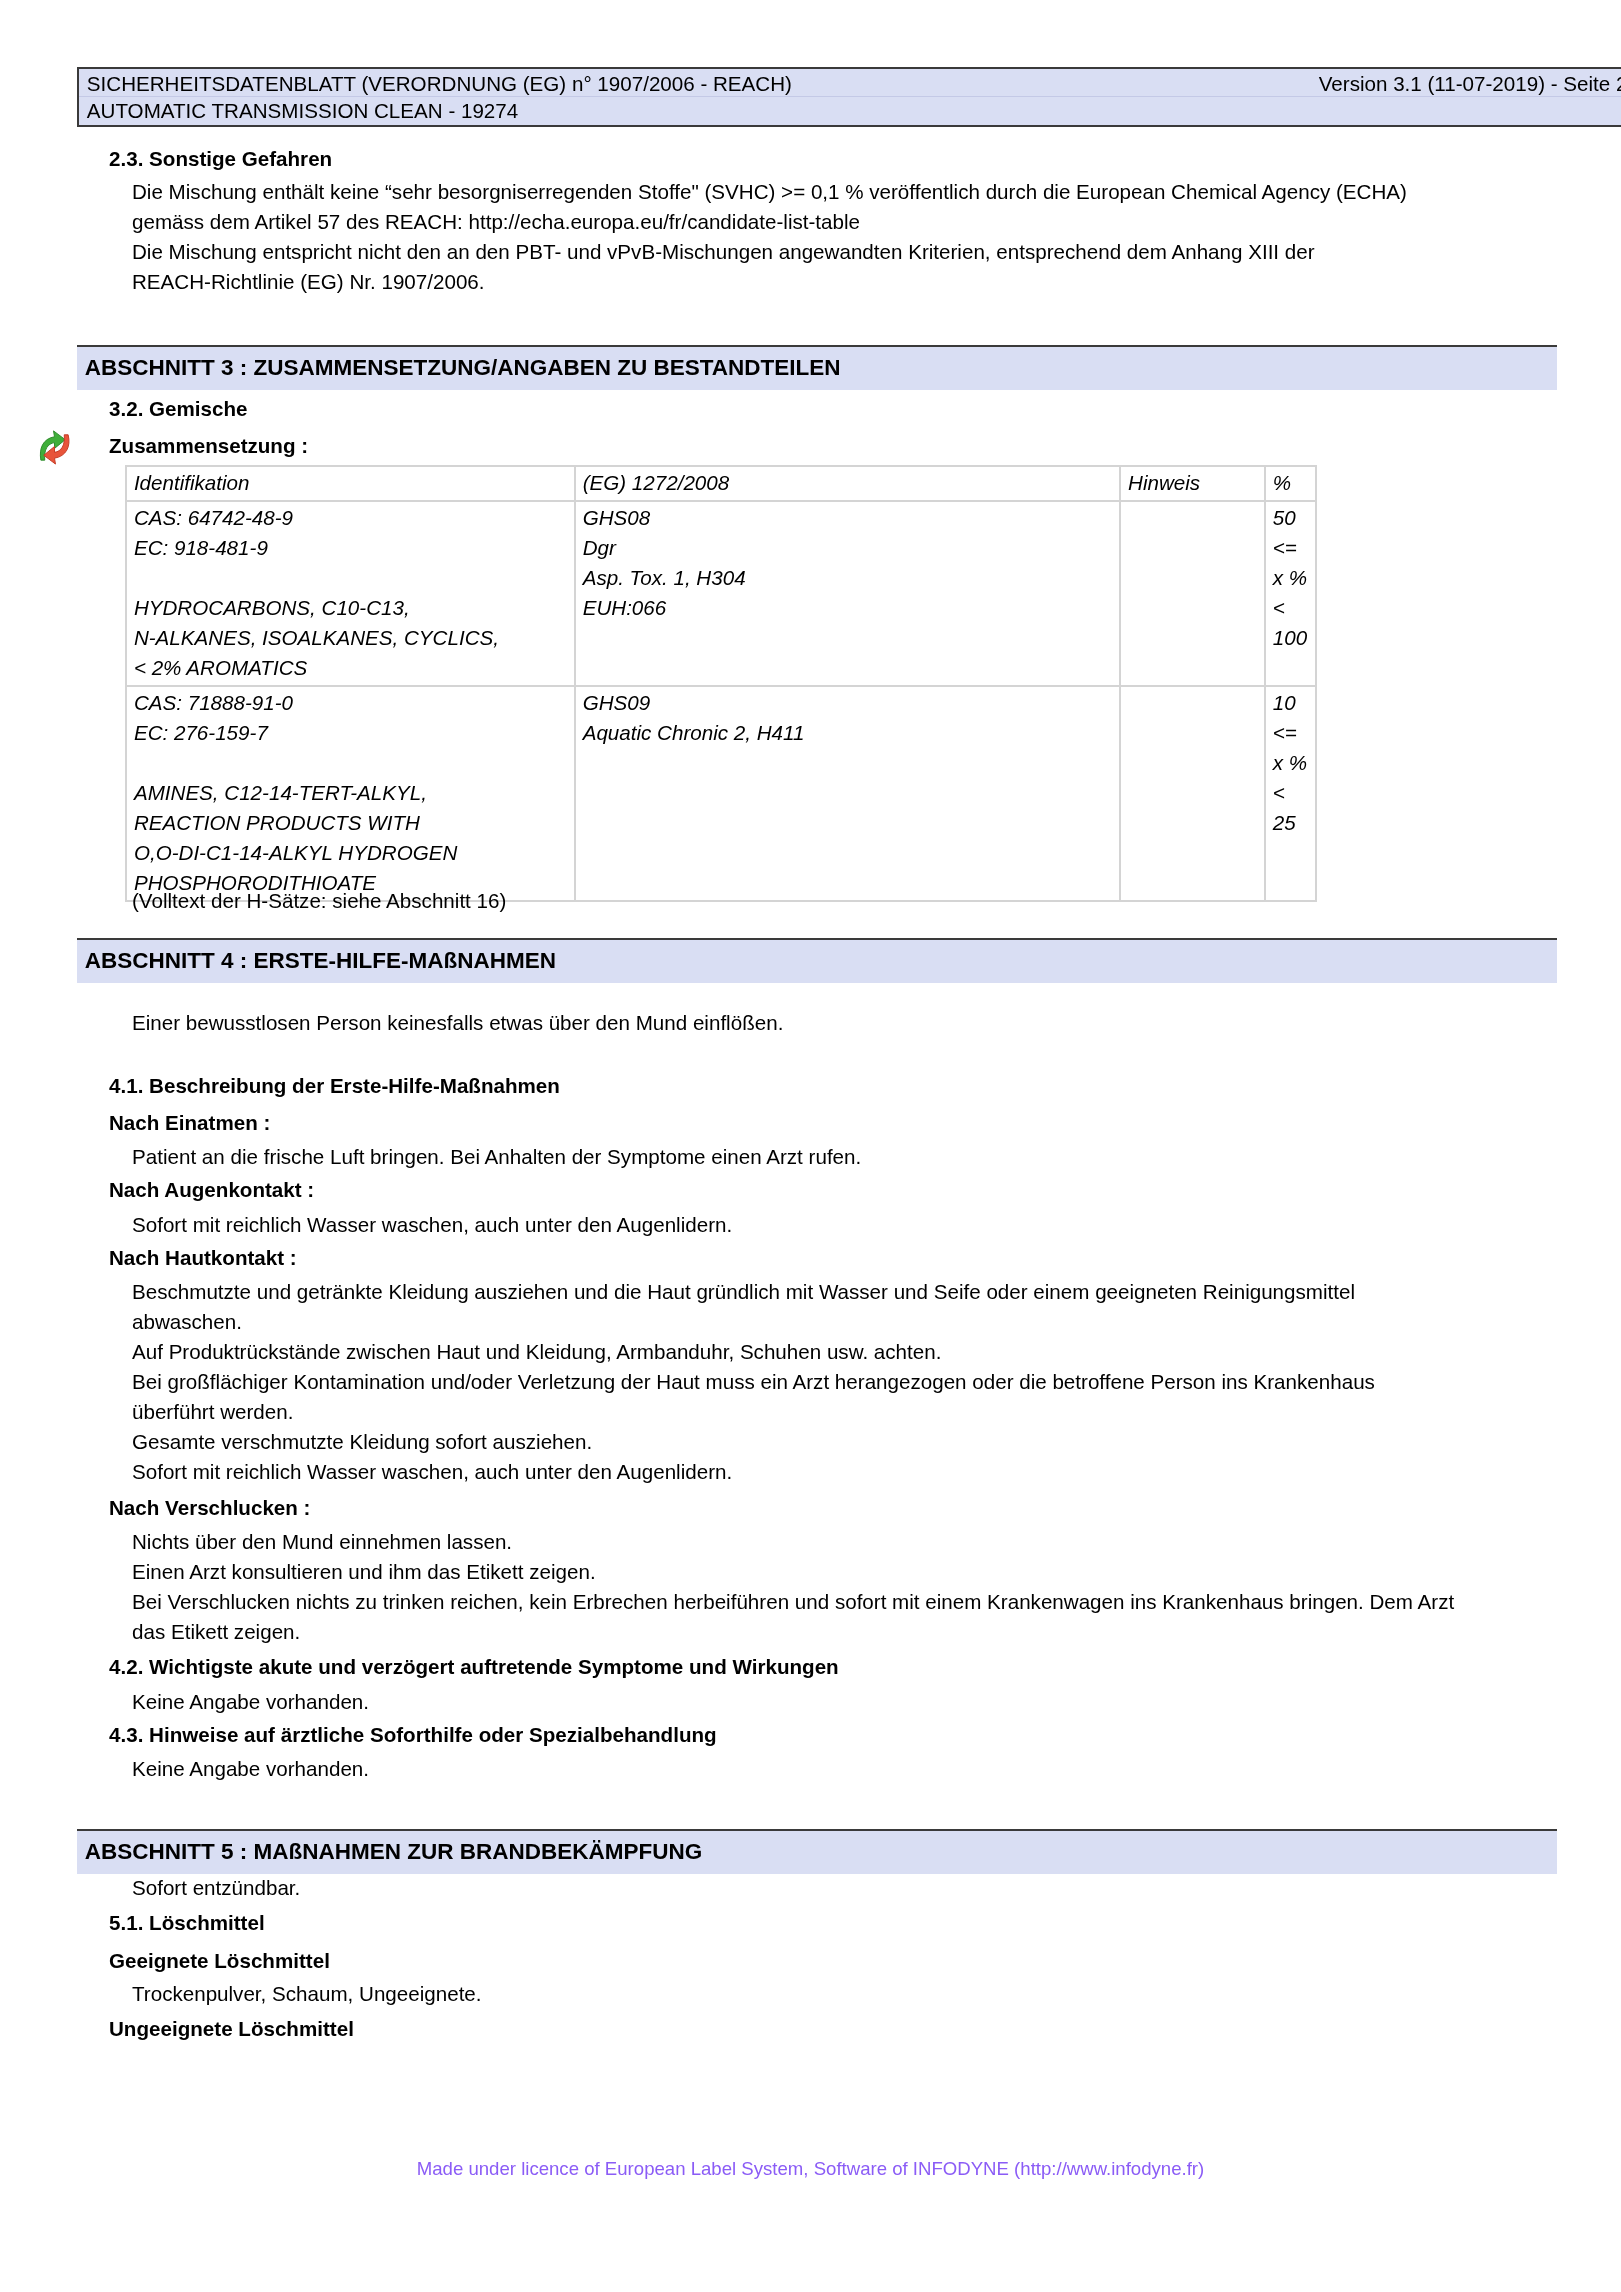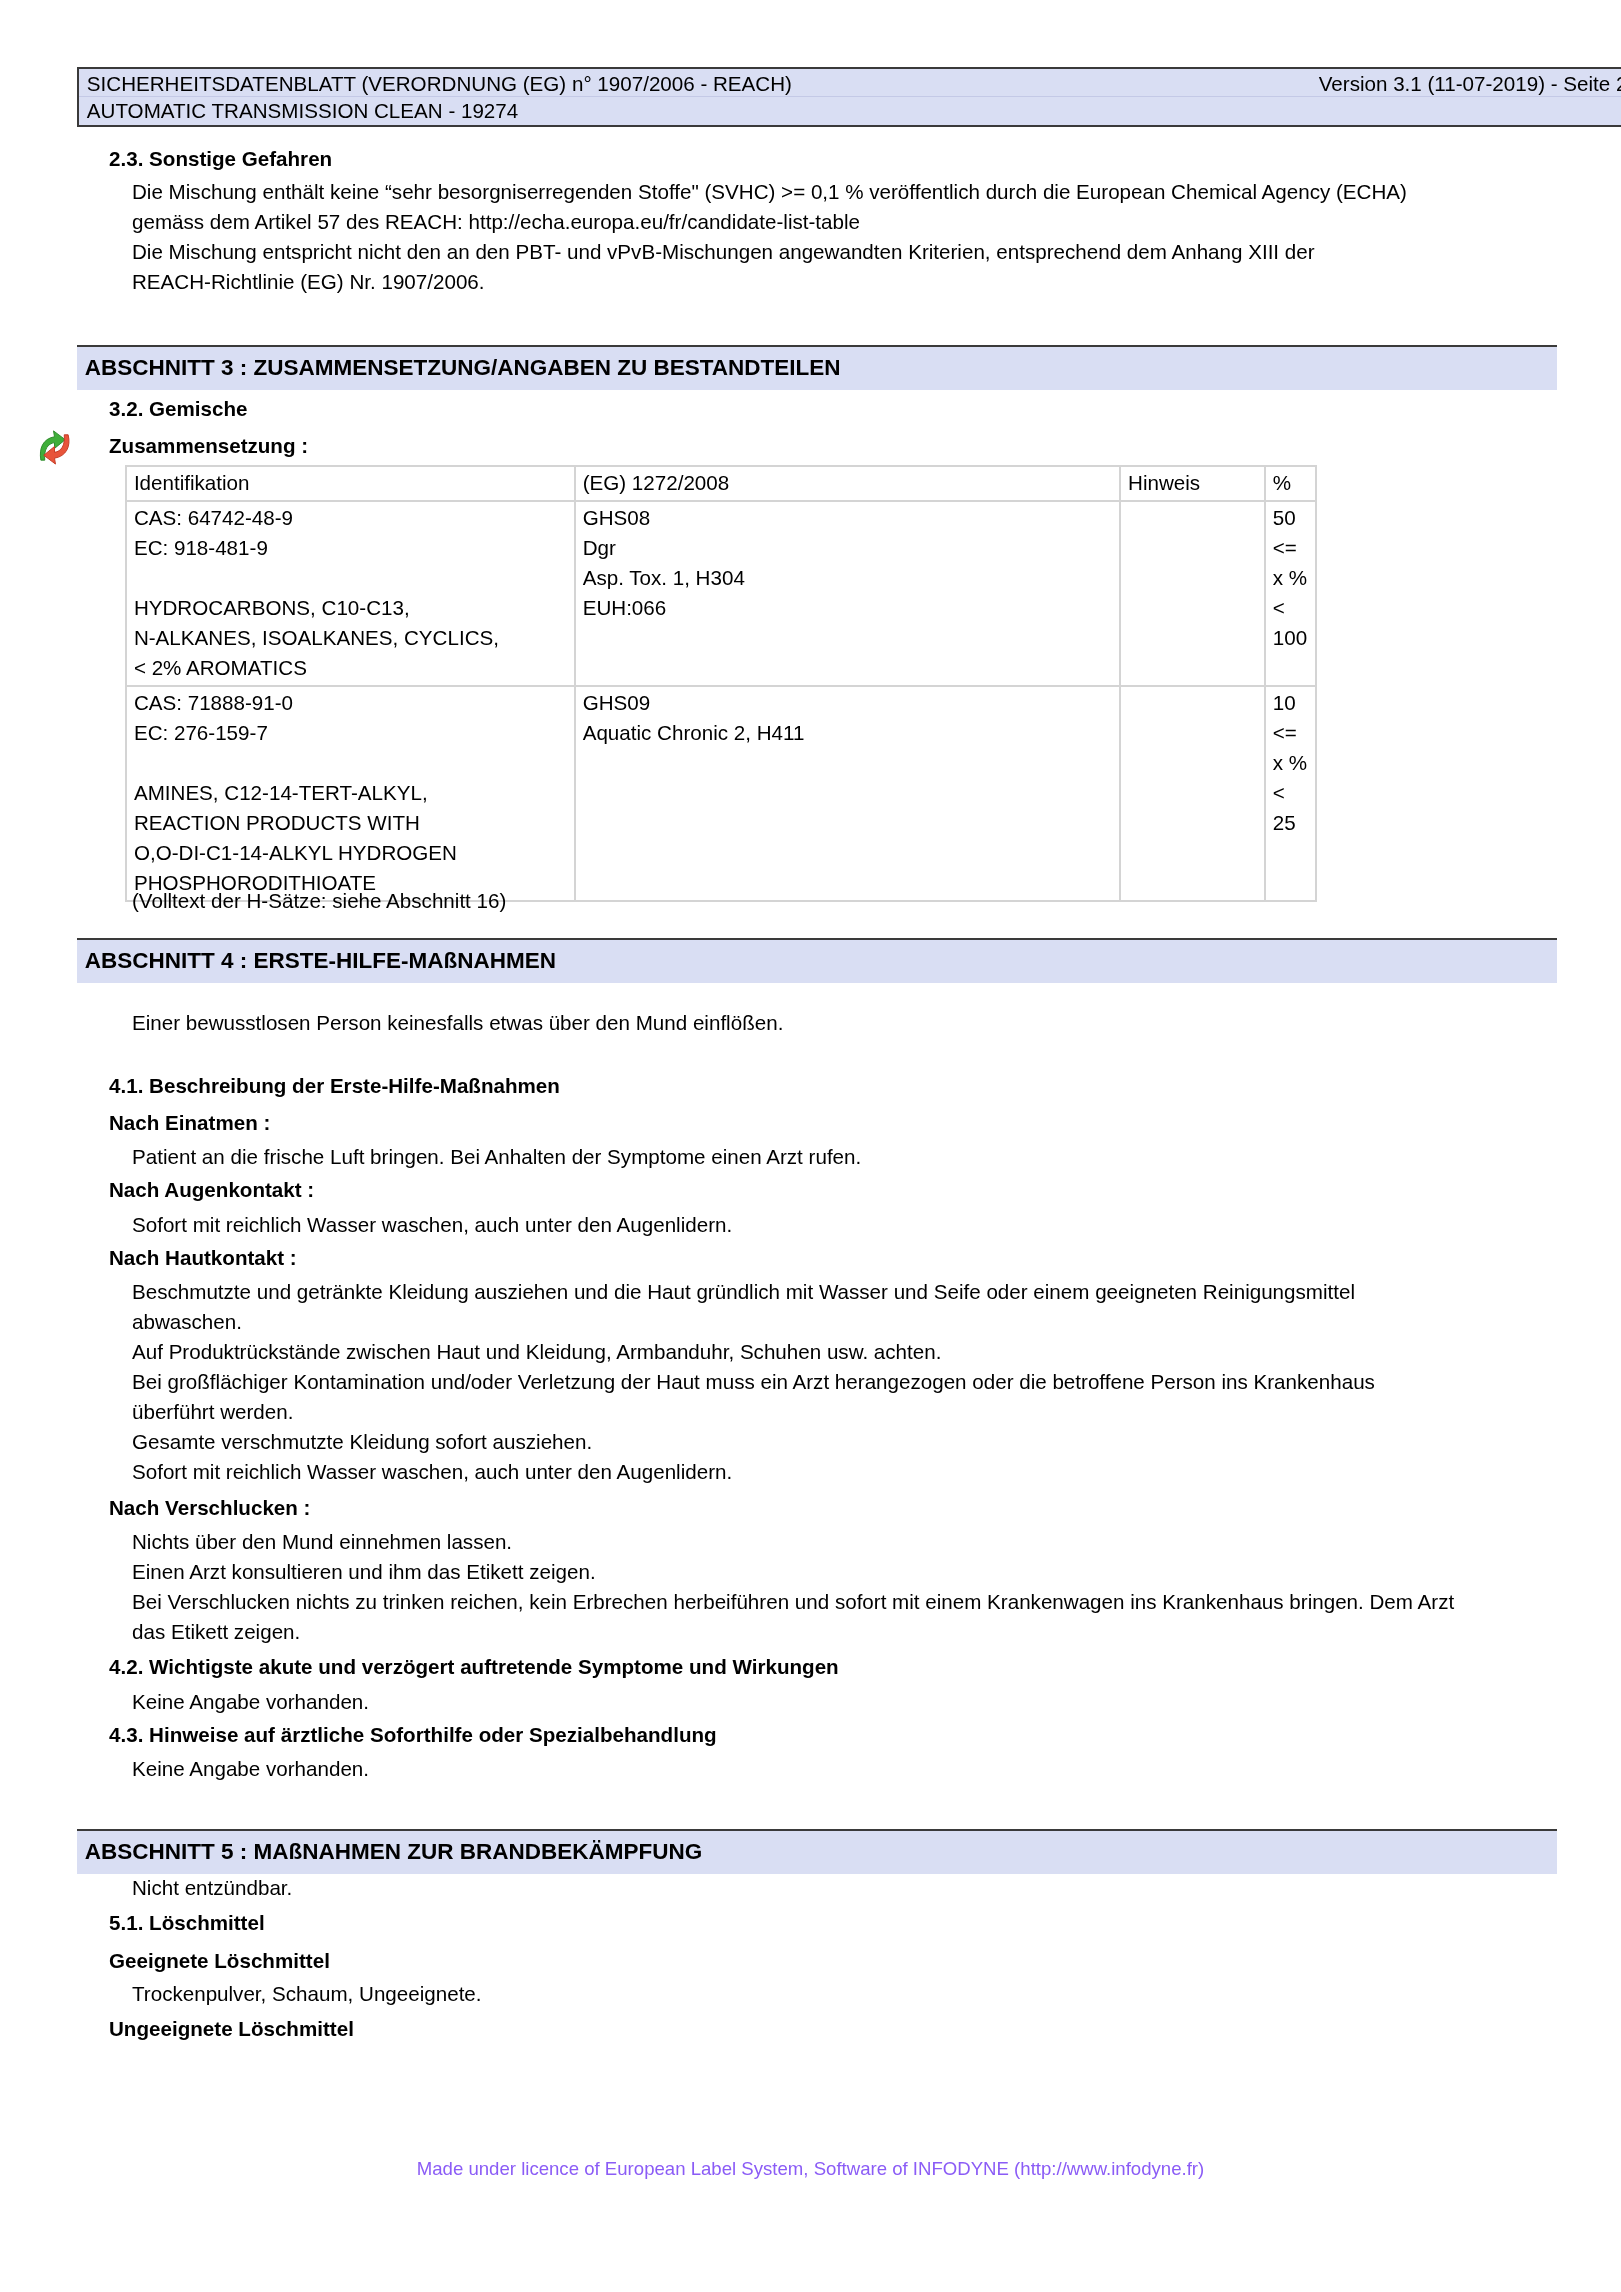--- a/index.html
+++ b/index.html
@@ -11,21 +11,21 @@
   .hdr .l1 { position:absolute; left:7.8px; top:2.9px; font-size:20.6px; }
   .hdr .l2 { position:absolute; left:7.8px; top:30px; font-size:20.6px; }
   .hdr .r1 { position:absolute; right:27.4px; top:2.9px; font-size:20.6px; }
   .hdr .sep { position:absolute; left:0; right:0; top:27.4px; height:1px; background:#c4c9e6; }
   .sec { left:77px; width:1480px; height:45px; background:#d9def3; border-top:2px solid #3a3a3a; box-sizing:border-box; }
   .sec span { position:absolute; left:7.8px; top:7.8px; font-size:22.5px; font-weight:bold; }
   .h2 { font-size:20.6px; font-weight:bold; }
   .p { font-size:20.6px; line-height:30px; }
   .ind1 { left:109px; }
   .ind2 { left:132px; }
-  table.comp { position:absolute; left:125px; top:465px; width:1192px; border-collapse:collapse; font-size:20.6px; }
+  table.comp { position:absolute; left:125px; top:465px; width:1192px; border-collapse:collapse; font-size:20.6px;font-style:italic; }
   table.comp td { border:2px solid #d4d4d4; vertical-align:top; padding:1px 7.8px 2px 6.9px; line-height:30px; }
   table.comp tr.head td { border-bottom:2.9px solid #d4d4d4; }
   .footer { left:0; width:1621px; top:2158px; text-align:center; color:#8b5cf6; font-size:18.6px; }
   .icon-refresh { left:35px; top:427px; width:39px; height:39px; }
 </style>
 </head>
 <body>
 
 <div class="abs hdr">
   <div class="sep"></div>
@@ -136,20 +136,20 @@
   <div>das Etikett zeigen.</div>
 </div>
 <div class="abs h2 ind1" style="top:1655px;">4.2. Wichtigste akute und verzögert auftretende Symptome und Wirkungen</div>
 <div class="abs p ind2" style="top:1687px;">Keine Angabe vorhanden.</div>
 <div class="abs h2 ind1" style="top:1723px;">4.3. Hinweise auf ärztliche Soforthilfe oder Spezialbehandlung</div>
 <div class="abs p ind2" style="top:1754px;">Keine Angabe vorhanden.</div>
 
 <div class="abs sec" style="top:1829px;">
   <span>ABSCHNITT 5 : MAßNAHMEN ZUR BRANDBEKÄMPFUNG</span>
 </div>
-<div class="abs p ind2" style="top:1873px;">Nicht entzündbar.</div>
+<div class="abs p ind2" style="top:1873px;">Sofort entzündbar.</div>
 <div class="abs h2 ind1" style="top:1911px;">5.1. Löschmittel</div>
 <div class="abs h2 ind1" style="top:1949px;">Geeignete Löschmittel</div>
 <div class="abs p ind2" style="top:1979px;">Trockenpulver, Schaum, Ungeeignete.</div>
 <div class="abs h2 ind1" style="top:2017px;">Ungeeignete Löschmittel</div>
 
 <div class="abs footer">Made under licence of European Label System, Software of INFODYNE (http://www.infodyne.fr)</div>
 
 
 </body></html>

